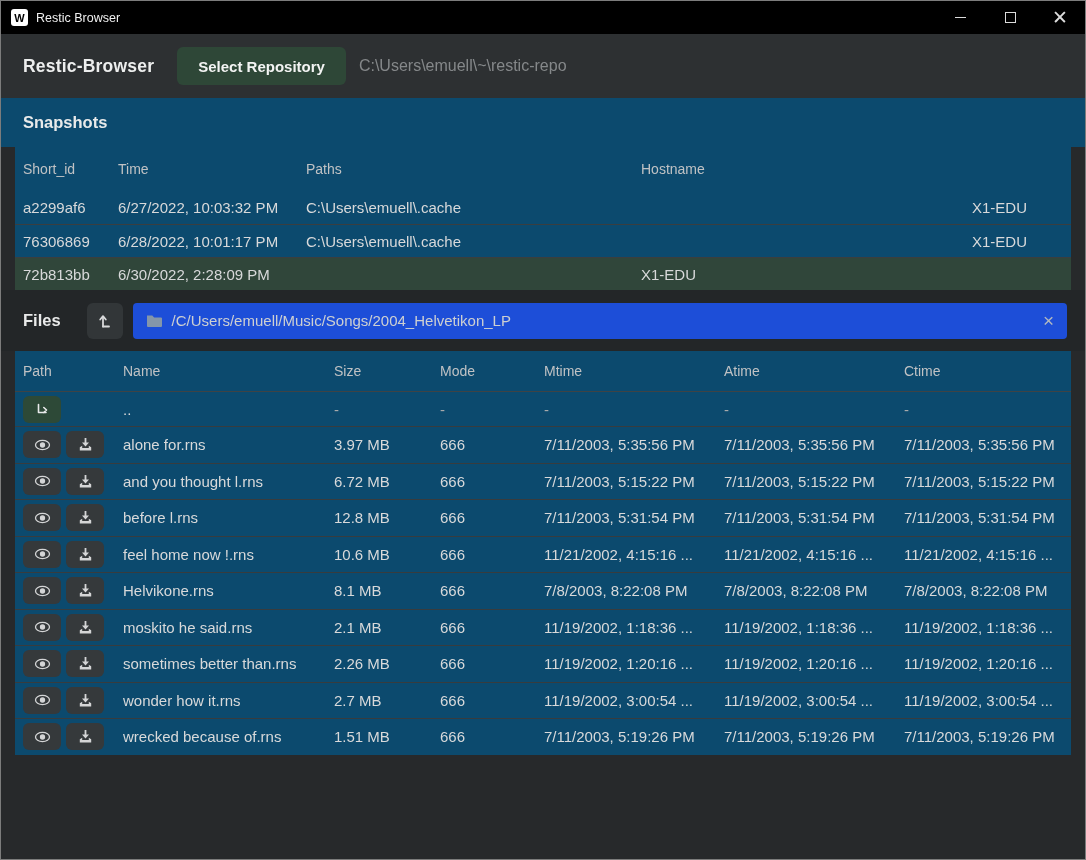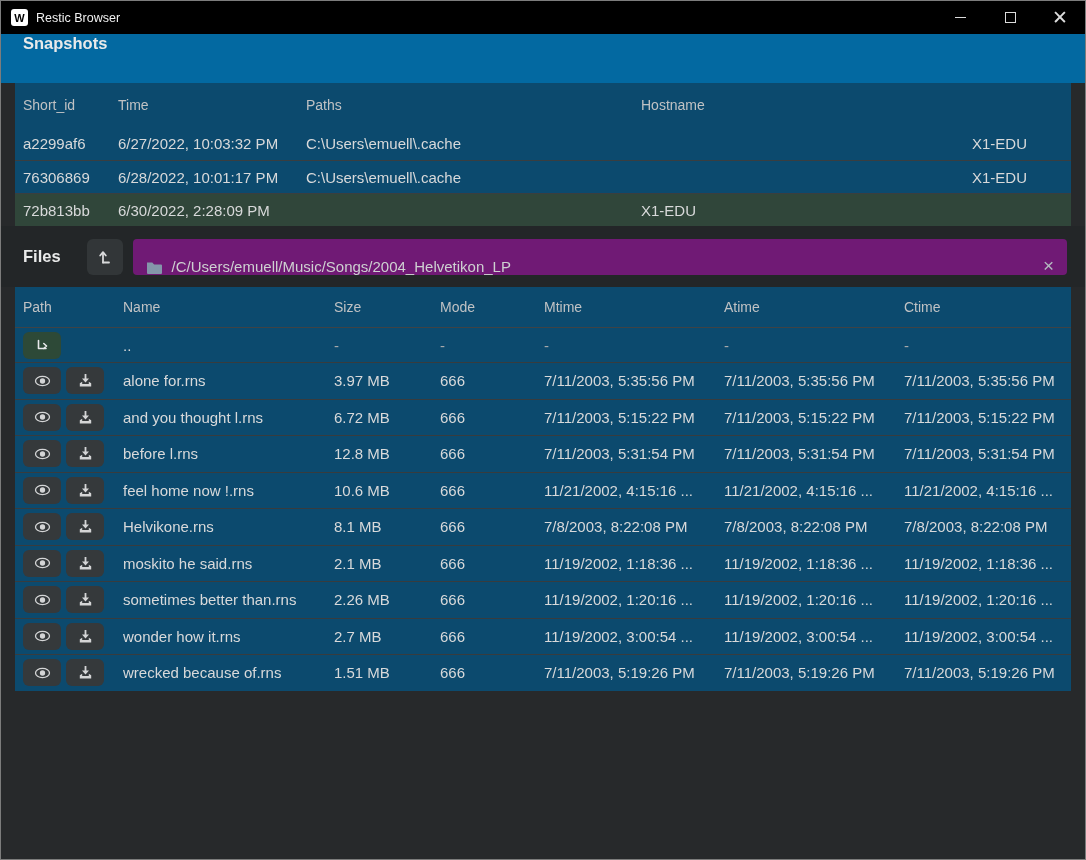--- a/index.html
+++ b/index.html
@@ -19,38 +19,38 @@
   .glyph-close { color:#dcdcdc; font-size:19px; line-height:1; font-weight:300; }
 
   
   .toolbar { height:64px; background:#2d3032; display:flex; align-items:center; padding:0 22px; flex:0 0 auto; }
   .app-title { font-size:17.5px; font-weight:700; color:#edeeee; letter-spacing:.2px; }
   .select-repo-btn { margin-left:23px; height:38px; padding:0 21px; background:var(--accent-green,#2e4737); border:none; border-radius:6px; color:#f3f4f3; font-weight:700; font-size:15px; font-family:inherit; cursor:pointer; }
   .repo-path { margin-left:13px; color:#85888a; font-size:16px; }
 
   
   .content { flex:1; background:#27292b; }
-  .section-strip { background:#0369a1; height:49px; display:flex; align-items:flex-start; padding:0 22px; }
+  .section-strip { background:#0c4a6e; height:49px; display:flex; align-items:center; padding:0 22px; }
   .section-title { font-size:16.5px; font-weight:700; color:#e9eaea; }
 
   .table-block { margin:0 14px; background:#0c4a6e; }
   .th { font-size:14px; color:#c0c2c4; }
   .cell { font-size:15px; color:#d8d9da; white-space:nowrap; overflow:hidden; }
 
   
   .snap-grid { display:grid; grid-template-columns:95px 188px 335px 331px 1fr; align-items:center; padding-left:8px; }
   .snap-header { height:44px; }
   .snap-row { height:33px; border-top:1px solid #3a3e40; cursor:pointer; }
   .snap-row.selected { background:var(--selected-row-green,#30463a); }
 
   
   .files-strip { background:#232628; height:61px; display:flex; align-items:center; padding:0 18px 0 22px; }
   .files-label { font-size:16.5px; font-weight:700; color:#e9eaea; }
   .up-btn { width:36px; height:36px; margin-left:26px; background:#323638; border:none; border-radius:6px; display:flex; align-items:center; justify-content:center; flex:0 0 auto; cursor:pointer; }
-  .pathbar { flex:1; margin-left:10px; height:36px; background:#701a75; border-radius:4px; display:flex; align-items:flex-end; padding:0 13px; gap:9px; cursor:text; }
+  .pathbar { flex:1; margin-left:10px; height:36px; background:#1d4ed8; border-radius:4px; display:flex; align-items:center; padding:0 13px; gap:9px; cursor:text; }
   .path-text { color:#ced0d1; font-size:15px; white-space:nowrap; }
   .clear-x { margin-left:auto; color:#b3b9bf; font-size:19px; line-height:1; background:none; border:none; cursor:pointer; }
 
   
   .files-grid { display:grid; grid-template-columns:100px 211px 106px 104px 180px 180px 1fr; align-items:center; padding-left:8px; }
   .files-header { height:40px; }
   .parent-row { height:35px; border-top:1px solid #3f4345; cursor:pointer; }
   .file-row { height:36.5px; border-top:1px solid #383c3e; cursor:pointer; }
   .cell-actions { display:flex; gap:5px; align-items:center; }
   .icon-btn { width:38px; height:27px; background:#35393b; border:none; border-radius:6px; display:flex; align-items:center; justify-content:center; cursor:pointer; }
@@ -71,20 +71,25 @@
         </button>
       <button class="wc-btn">
           <span class="glyph-max"></span>
         </button>
       <button class="wc-btn">
           <span class="glyph-close">✕</span>
         </button>
     </div>
   </div>
 
+  <div class="toolbar">
+    <span class="app-title">Restic-Browser</span>
+    <button class="select-repo-btn">Select Repository</button>
+    <span class="repo-path">C:\Users\emuell\~\restic-repo</span>
+  </div>
 
   <div class="content">
 
     <div class="section-strip">
       <span class="section-title">Snapshots</span>
     </div>
 
     <div class="table-block">
       <div class="snap-grid snap-header">
         <span class="th">Short_id</span>

